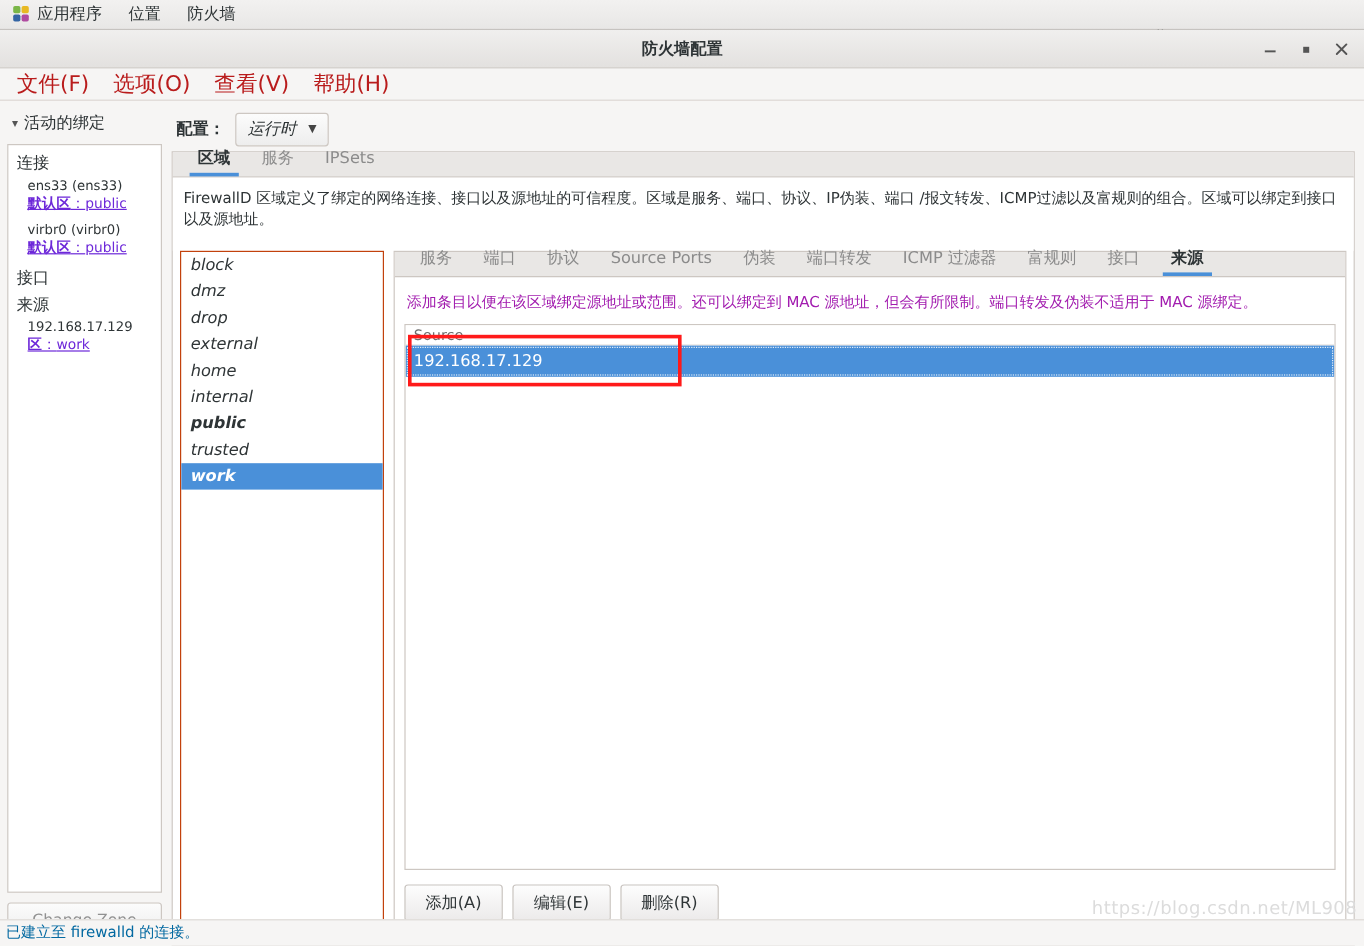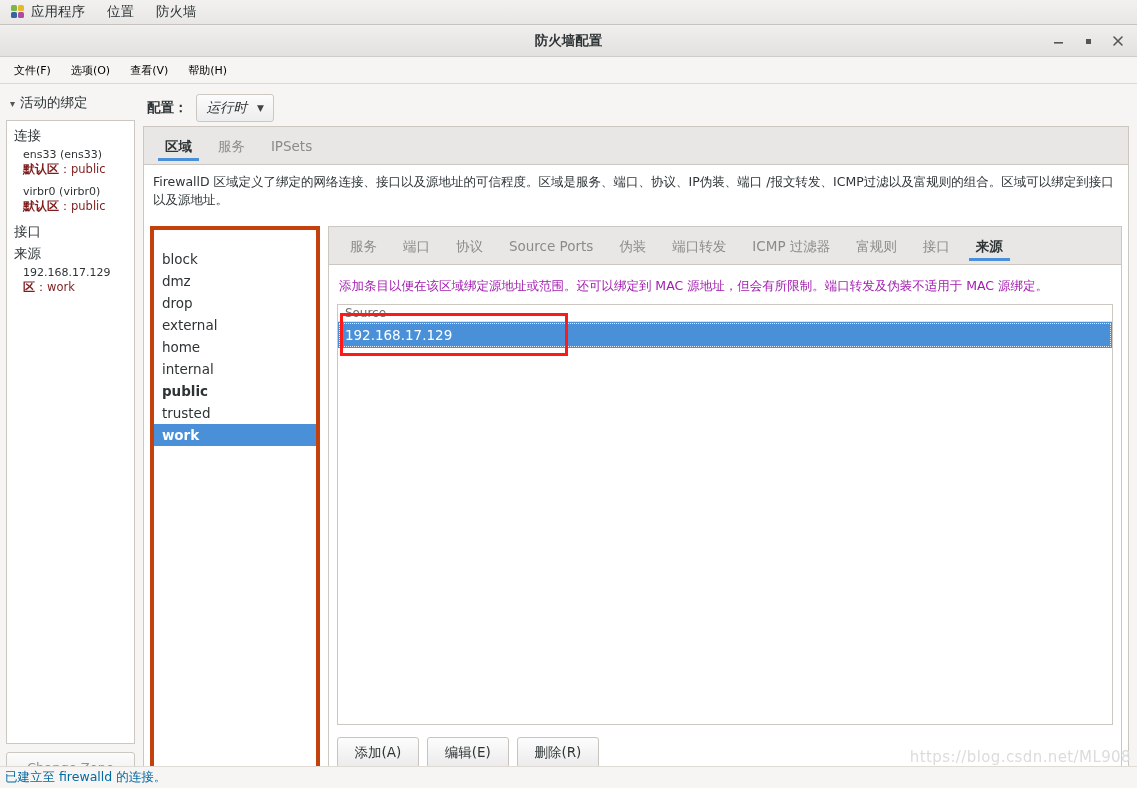--- a/index.html
+++ b/index.html
@@ -59,21 +59,21 @@
     color: #555; font-size: 13px; line-height: 1;
   }
   .winbtn svg { display: block; }
 
   
   #menubar {
     height: 27px; background: #f6f5f4;
     border-bottom: 1px solid #dcd8d4;
     display: flex; align-items: center; padding-left: 4px;
   }
-  .menu-item { padding: 3px 10px; font-size: 11px; color: #000000; }
+  .menu-item { padding: 3px 10px; font-size: 18px; color: #b91c1c; }
 
   
   #body-split { display: flex; height: 704px; }
 
   
   #left-pane {
     width: 150px; padding: 6px 6px 0 6px; display: flex; flex-direction: column;
   }
   #active-bindings-header {
     display: flex; align-items: center; gap: 5px;
@@ -85,21 +85,21 @@
     background: #ffffff;
     border: 1px solid #cdc7c2;
     overflow: hidden;
     padding: 4px 0 0 0;
   }
   .bind-group-title {
     font-size: 13.5px; color: #2e3436; padding: 2px 6px 2px 7px;
   }
   .bind-entry { padding: 1px 6px 6px 16px; }
   .bind-entry .l1 { font-size: 11px; color: #2e3436; }
-  .bind-entry .l2 { font-size: 12px; color: #7f1d1d; }
+  .bind-entry .l2 { font-size: 12px; color: #6d28d9; text-decoration: underline; }
   .bind-entry .l2 b { font-weight: bold; }
   .bind-entry .l2 span { font-size: 11.5px; }
   #change-zone-btn {
     margin: 8px 0 6px 0; height: 30px;
     background: linear-gradient(to bottom, #fcfcfc, #ececec);
     border: 1px solid #cdc7c2; border-radius: 3px;
     color: #919191; font-size: 13px;
     display: flex; align-items: center; justify-content: center;
   }
 
@@ -118,43 +118,43 @@
     font-style: italic;
   }
   #config-combo .tri { font-size: 9px; color: #444; }
 
   
   #outer-notebook {
     flex: 1 1 auto; display: flex; flex-direction: column;
     border: 1px solid #cdc7c2; background: #ffffff; min-height: 0;
   }
   .tabbar {
-    display: flex; align-items: center; height: 38px;
+    display: flex; align-items: flex-end; height: 21px;
     background: #e9e7e5; border-bottom: 1px solid #cdc7c2;
     padding-left: 8px;
   }
   .tab {
     padding: 0 13px; height: 30px; line-height: 30px;
     font-size: 13.5px; color: #8b8b8b; position: relative;
   }
   .tab.active { color: #2e3436; font-weight: bold; }
   .tab.active::after {
     content: ""; position: absolute; left: 6px; right: 6px; bottom: 0;
     height: 3px; background: #4a90d9;
   }
   #outer-desc {
     padding: 8px 9px 17px 9px; font-size: 12.5px; line-height: 1.45;
     color: #2e3436; background: #ffffff;
   }
   #zone-area { flex: 1 1 auto; display: flex; min-height: 0; padding: 0 6px 6px 6px; gap: 8px; }
 
   
   #zone-list {
-    width: 170px; background: #ffffff; border: 4px solid #c2410c;
-    overflow: hidden; padding-top: 18px;
+    width: 170px; background: #ffffff; border: 1px solid #c2410c;
+    overflow: hidden; padding-top: 0; font-style: italic;
   }
   .zone-row {
     padding: 3px 8px; font-size: 13.5px; color: #2e3436;
   }
   .zone-row.bold { font-weight: bold; }
   .zone-row.selected { background: #4a90d9; color: #ffffff; font-weight: bold; }
 
   
   #inner-notebook {
     flex: 1 1 auto; display: flex; flex-direction: column;

